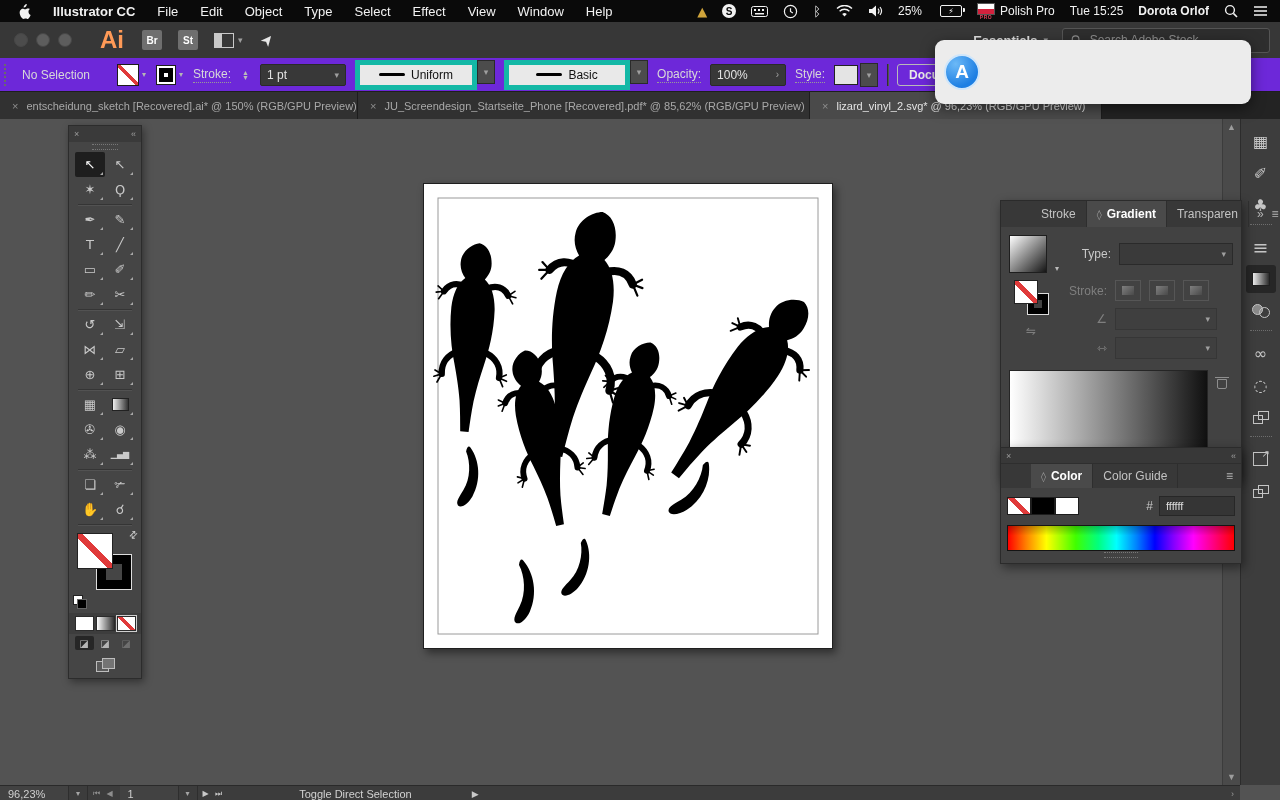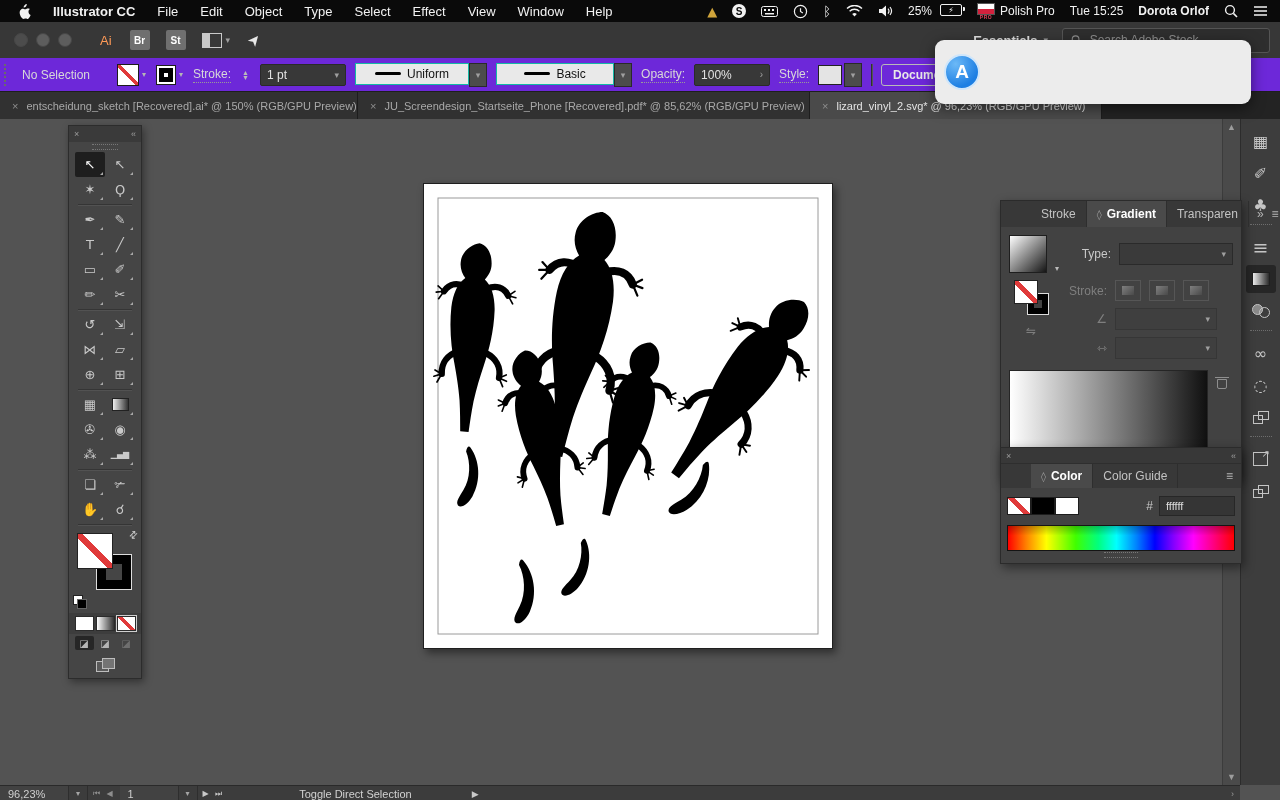--- a/index.html
+++ b/index.html
@@ -11,37 +11,37 @@
   
   .menubar{position:absolute;left:0;top:0;width:1280px;height:22px;background:#0a0a0a;
     display:flex;align-items:center;color:#f2f2f2;font-size:13px;z-index:70;}
   .menubar .left{display:flex;align-items:center;gap:22px;padding-left:18px;}
   .menubar .appname{font-weight:bold;}
   .mi{cursor:default;}
   .menubar .right{margin-left:auto;display:flex;align-items:center;gap:15px;padding-right:12px;font-size:12px;}
   .statusicon{display:inline-flex;align-items:center;justify-content:center;height:16px;}
   .skype-ic{width:14px;height:14px;border-radius:50%;background:#f2f2f2;color:#0a0a0a;
     font-size:10px;font-weight:bold;display:flex;align-items:center;justify-content:center;}
-  .battery{display:inline-flex;gap:8px;}
+  .battery{display:inline-flex;align-items:center;gap:18px;}
   .batt-shape{position:relative;width:20px;height:10px;border:1px solid #f2f2f2;border-radius:2px;display:flex;align-items:center;justify-content:center;font-size:8px;}
   .batt-shape::after{content:"";position:absolute;right:-4px;top:2px;width:2px;height:4px;background:#f2f2f2;border-radius:0 1px 1px 0;}
   .flag{display:inline-flex;flex-direction:column;align-items:center;line-height:1;}
   .flag .f{width:16px;height:10px;border:0.5px solid #555;}
   .flag .f .w{display:block;height:50%;background:#fff;}
   .flag .f .r{display:block;height:50%;background:#d4213d;}
   .flag .pro{font-size:5px;color:#e0415a;font-weight:bold;letter-spacing:.5px;}
   .warn{color:#cfa43b;font-size:13px;}
 
   
   .appbar{position:absolute;left:0;top:22px;width:1280px;height:36px;background:#373737;
     border-bottom:1px solid #262626;display:flex;align-items:center;z-index:20;}
   .lights{display:flex;gap:8px;padding:0 14px;}
   .light{width:12px;height:12px;border-radius:50%;background:#5d5d5d;border:1px solid #474747;}
   .light.l1{background:#4c4c4c;}
-  .ai-logo{color:#ff9a57;font-weight:normal;font-size:13px;margin:0 18px 0 14px;letter-spacing:0;}
+  .ai-logo{color:#ff9a57;font-weight:bold;font-size:24px;margin:0 18px 0 14px;letter-spacing:0;}
   .sqbtn{width:20px;height:20px;background:#6f6f6f;color:#fff;font-size:10px;font-weight:bold;
     border-radius:2px;display:flex;align-items:center;justify-content:center;margin-right:16px;}
   .wsw{display:flex;align-items:center;gap:4px;margin-right:18px;color:#d9d9d9;}
   .wsw .pane{width:18px;height:13px;border:1px solid #c9c9c9;display:flex;}
   .wsw .pane i{width:7px;background:#c9c9c9;}
   .rocket{color:#e8e8e8;font-size:15px;transform:rotate(-50deg);}
   .appbar .right{margin-left:auto;display:flex;align-items:center;gap:14px;padding-right:10px;}
   .workspace{display:flex;align-items:center;gap:6px;color:#e3e3e3;font-weight:bold;font-size:13px;}
   .chev{color:#9f9f9f;font-size:9px;}
   .stock-search{display:flex;align-items:center;gap:6px;width:190px;height:23px;background:#2e2e2e;
@@ -59,21 +59,21 @@
   .swpair{display:flex;align-items:center;gap:2px;}
   .sw-none{width:20px;height:20px;background:#fff;border:1px solid #1c1c1c;
     background-image:linear-gradient(45deg,transparent 43%,#e03a3a 43%,#e03a3a 57%,transparent 57%);}
   .sw-stroke{width:20px;height:20px;background:#fff;border:1px solid #1c1c1c;box-sizing:border-box;position:relative;}
   .sw-stroke::before{content:"";position:absolute;inset:2px;border:5px solid #000;}
   .mini-chev{color:#b5b5b5;font-size:8px;padding:0 1px;}
   .stepper{display:flex;flex-direction:column;width:11px;line-height:5px;color:#bbb;font-size:7px;text-align:center;}
   .field{height:20px;background:#383838;border:1px solid #2a2a2a;border-radius:2px;
     display:flex;align-items:center;padding:0 6px;gap:6px;color:#e3e3e3;}
   .field .chev{margin-left:auto;}
-  .lightdd{height:20px;background:#e9e9e9;border:1px solid #14b8a6;color:#111;display:flex;
+  .lightdd{height:20px;background:#e9e9e9;border:5px solid #14b8a6;color:#111;display:flex;
     align-items:center;justify-content:center;gap:6px;padding:0 8px;}
   .lightdd .line{width:26px;height:3px;background:#000;border-radius:2px;}
   .ddbtn{width:16px;height:22px;background:#4c4c4c;border:1px solid #2a2a2a;display:flex;
     align-items:center;justify-content:center;}
   .vbar{width:1px;height:22px;background:#303030;box-shadow:1px 0 0 #555;}
   .cbtn{height:22px;border:1px solid #b9b9b9;border-radius:3px;background:transparent;color:#e8e8e8;
     font-size:12px;font-weight:bold;padding:0 11px;display:flex;align-items:center;
     font-family:"Liberation Sans","DejaVu Sans",sans-serif;}
   .style-sw{width:22px;height:18px;background:#e4e4e4;border:1px solid #222;}
 

